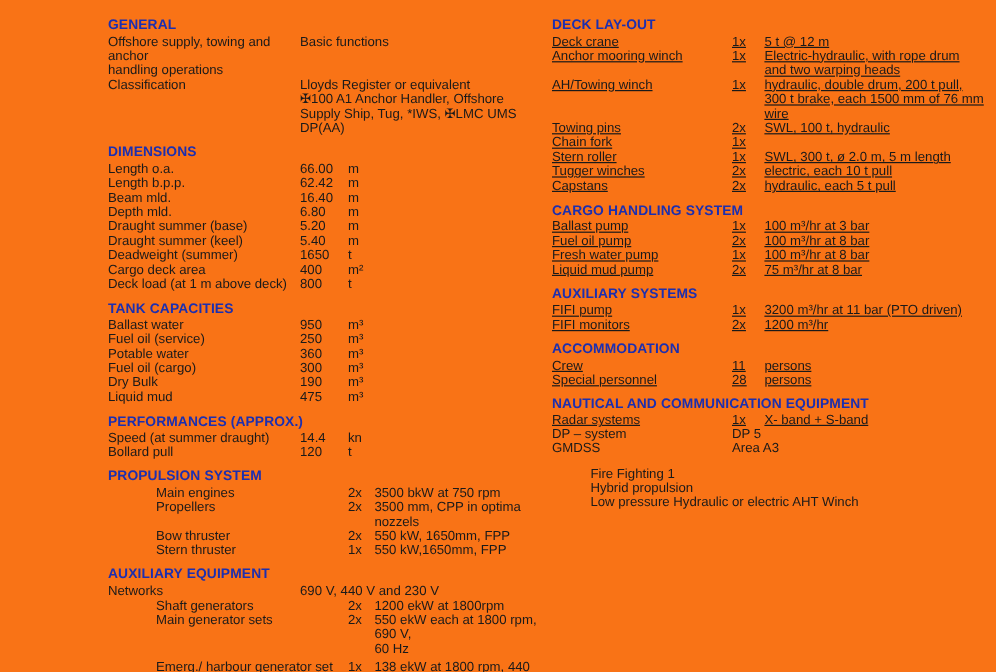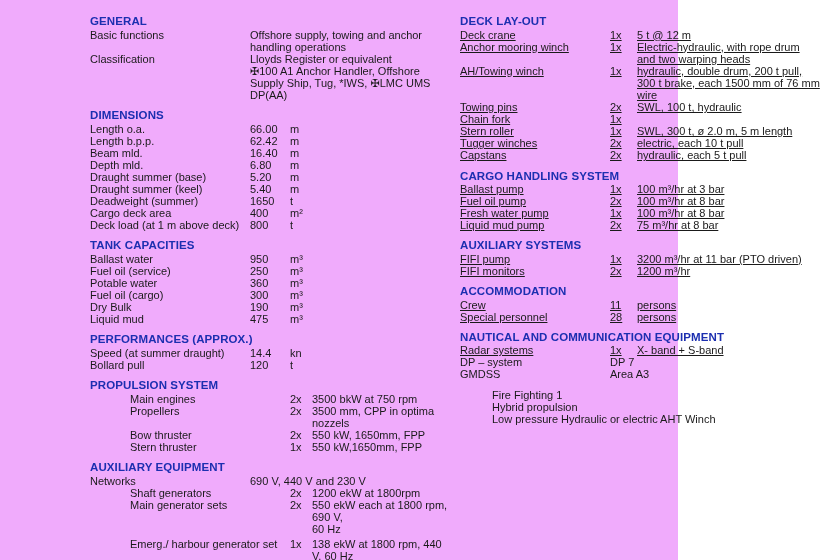--- a/index.html
+++ b/index.html
@@ -11,23 +11,23 @@
     width: 830px;
     height: 560px;
     font-family: "Liberation Sans", sans-serif;
     font-size: 11px;
     line-height: 12.1px;
     color: #1a1a1a;
     overflow: hidden;
   }
   .sheet {
     position: relative;
-    width: 678px;
+    width: 830px;
     height: 560px;
-    background: #f0abfc;
+    background: #f97316;
   }
   .col {
     position: absolute;
     top: 15px;
   }
   .col-left  { left: 90px;  width: 362px; }
   .col-right { left: 460px; width: 366px; }
 
   .section { margin-top: 8px; }
   .section:first-child { margin-top: 0; }
@@ -58,23 +58,23 @@
   .cell-value { white-space: pre-line; }
 </style>
 </head>
 <body style="background: rgb(255, 255, 255); color: rgb(26, 26, 26);">
 
 <div class="sheet">
   <div class="col col-left">
       <section class="section">
         <h2 class="section-title">GENERAL</h2>
         <div class="row plain">
-          <span class="cell cell-label">Basic functions</span>
           <span class="cell cell-value">Offshore supply, towing and anchor
 handling operations</span>
+          <span class="cell cell-label">Basic functions</span>
         </div>
         <div class="row plain">
           <span class="cell cell-label">Classification</span>
           <span class="cell cell-value">Lloyds Register or equivalent
 ✠100 A1 Anchor Handler, Offshore
 Supply Ship, Tug, *IWS, ✠LMC UMS
 DP(AA)</span>
         </div>
       </section>
       <section class="section">
@@ -315,21 +315,21 @@
       </section>
       <section class="section">
         <h2 class="section-title">NAUTICAL AND COMMUNICATION EQUIPMENT</h2>
         <div class="row qty">
           <span class="cell cell-label">Radar systems</span>
           <span class="cell cell-qty">1x</span>
           <span class="cell cell-value">X- band + S-band</span>
         </div>
         <div class="row plain">
           <span class="cell cell-label">DP – system</span>
-          <span class="cell cell-value">DP 7</span>
+          <span class="cell cell-value">DP 5</span>
         </div>
         <div class="row plain">
           <span class="cell cell-label">GMDSS</span>
           <span class="cell cell-value">Area A3</span>
         </div>
       </section>
       <section class="section">
         <div class="row text">
           <span class="cell cell-value">Fire Fighting 1</span>
         </div>

